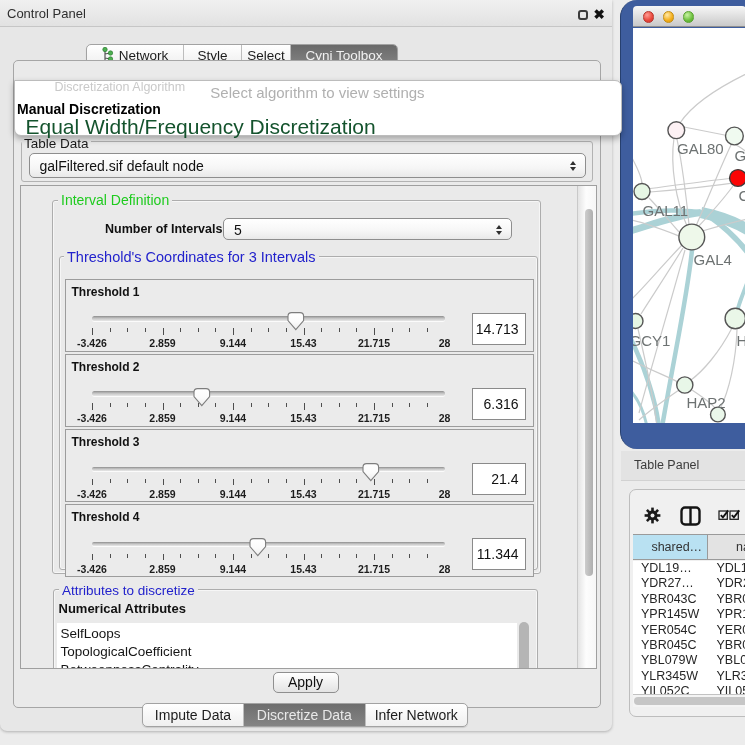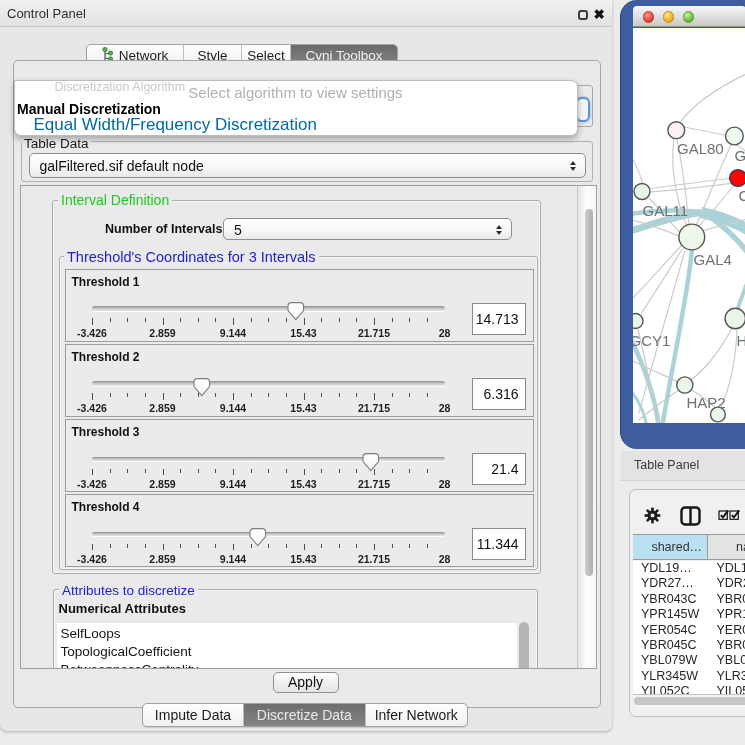--- a/index.html
+++ b/index.html
@@ -45,43 +45,43 @@
 #vsb { position:absolute; right:0; top:0; width:19.5px; height:100%;
   background:linear-gradient(to right,#e4e4e4,#fdfdfd 45%,#f6f6f6); border-left:1px solid #c9c9c9; }
 #vsb .th { position:absolute; left:7px; top:23px; width:8.5px; height:367px; border-radius:4.5px;
   background:linear-gradient(to right,#cdcdcd,#aeaeae); }
 
 
 .grp { position:absolute; border:1px solid #adadad; border-radius:3px; box-shadow:inset 0 0 0 1px rgba(255,255,255,.55); }
 .gtitle { position:absolute; font-size:14px; background:#eaeaea; padding:0 3px; white-space:nowrap; }
 
 
-.tblock { position:absolute; left:43.5px; width:469px; height:73px; border:1px solid #9c9c9c; background:#ebebeb; }
+.tblock { position:absolute; left:43.5px; width:469px; height:73px; border:1px solid #9c9c9c; background:#ebebeb;margin-top:10px; }
 .tlab { position:absolute; left:6px; top:5px; font-size:12px; font-weight:bold; color:#111; }
 .track { position:absolute; height:4.5px; border-radius:2.5px;
   background:linear-gradient(#8d8d8d,#c2c2c2 45%,#e8e8e8); box-shadow:0 1px 0 rgba(255,255,255,.8); }
 .ticksmin { position:absolute; height:4px;
   background:repeating-linear-gradient(to right,#4e4e4e 0 1px,transparent 1px 17.625px); }
 .ticksmaj { position:absolute; height:6.8px;
   background:repeating-linear-gradient(to right,#4e4e4e 0 1px,transparent 1px 70.5px); }
 .ticklab { position:absolute; font-size:10.5px; font-weight:bold; color:#1d1d1d; text-align:center; }
 .vbox { position:absolute; left:406px; top:33px; width:54px; height:32px; background:#fff;
   border:1px solid #8a8a8a; font-size:14px; color:#111; text-align:right; line-height:30px; padding-right:6px; }
 
 
 #alist { position:absolute; background:#fff; font-size:13.5px; color:#151515; padding-top:2px; }
 #alist div { padding-left:4px; height:18.3px; line-height:18.3px; }
 
 
-#popup { position:absolute; left:13.5px; top:79.5px; width:564px; height:56.5px; background:#fff;
+#popup { position:absolute; left:13.5px; top:79.5px; width:608px; height:56.5px; background:#fff;
   border:1px solid #bcbcbc; border-radius:0 7px 7px 7px; box-shadow:0 3px 6px rgba(0,0,0,.3); z-index:40; }
 #popup .ghost { position:absolute; left:40px; top:-1px; font-size:12.5px; color:#c9c9c9; }
 #popup .it1 { position:absolute; left:0; right:0; top:3px; text-align:center; font-size:15px; color:#b0b0b0; }
 #popup .it2 { position:absolute; left:2.5px; top:20px; font-size:14px; font-weight:bold; color:#000; }
-#popup .it3 { position:absolute; left:19px; top:34.5px; font-size:17px; color:#0369a1; }
+#popup .it3 { position:absolute; left:11px; top:34.5px; font-size:21px; color:#14532d; }
 
 
 #apply { position:absolute; left:258.5px; top:610.5px; width:66px; height:21px; border:1px solid #8f8f8f;
   border-radius:5px; background:linear-gradient(#ffffff,#e3e3e3); font-size:14px; color:#111;
   text-align:center; line-height:19px; }
 
 
 #netwin { position:absolute; left:620px; top:0; width:140px; height:449px; background:#3e5d9e;
   border-left:1.5px solid #27406f;border-radius:17px; }
 #nettb { position:absolute; left:12px; top:6px; width:113px; height:21px;

